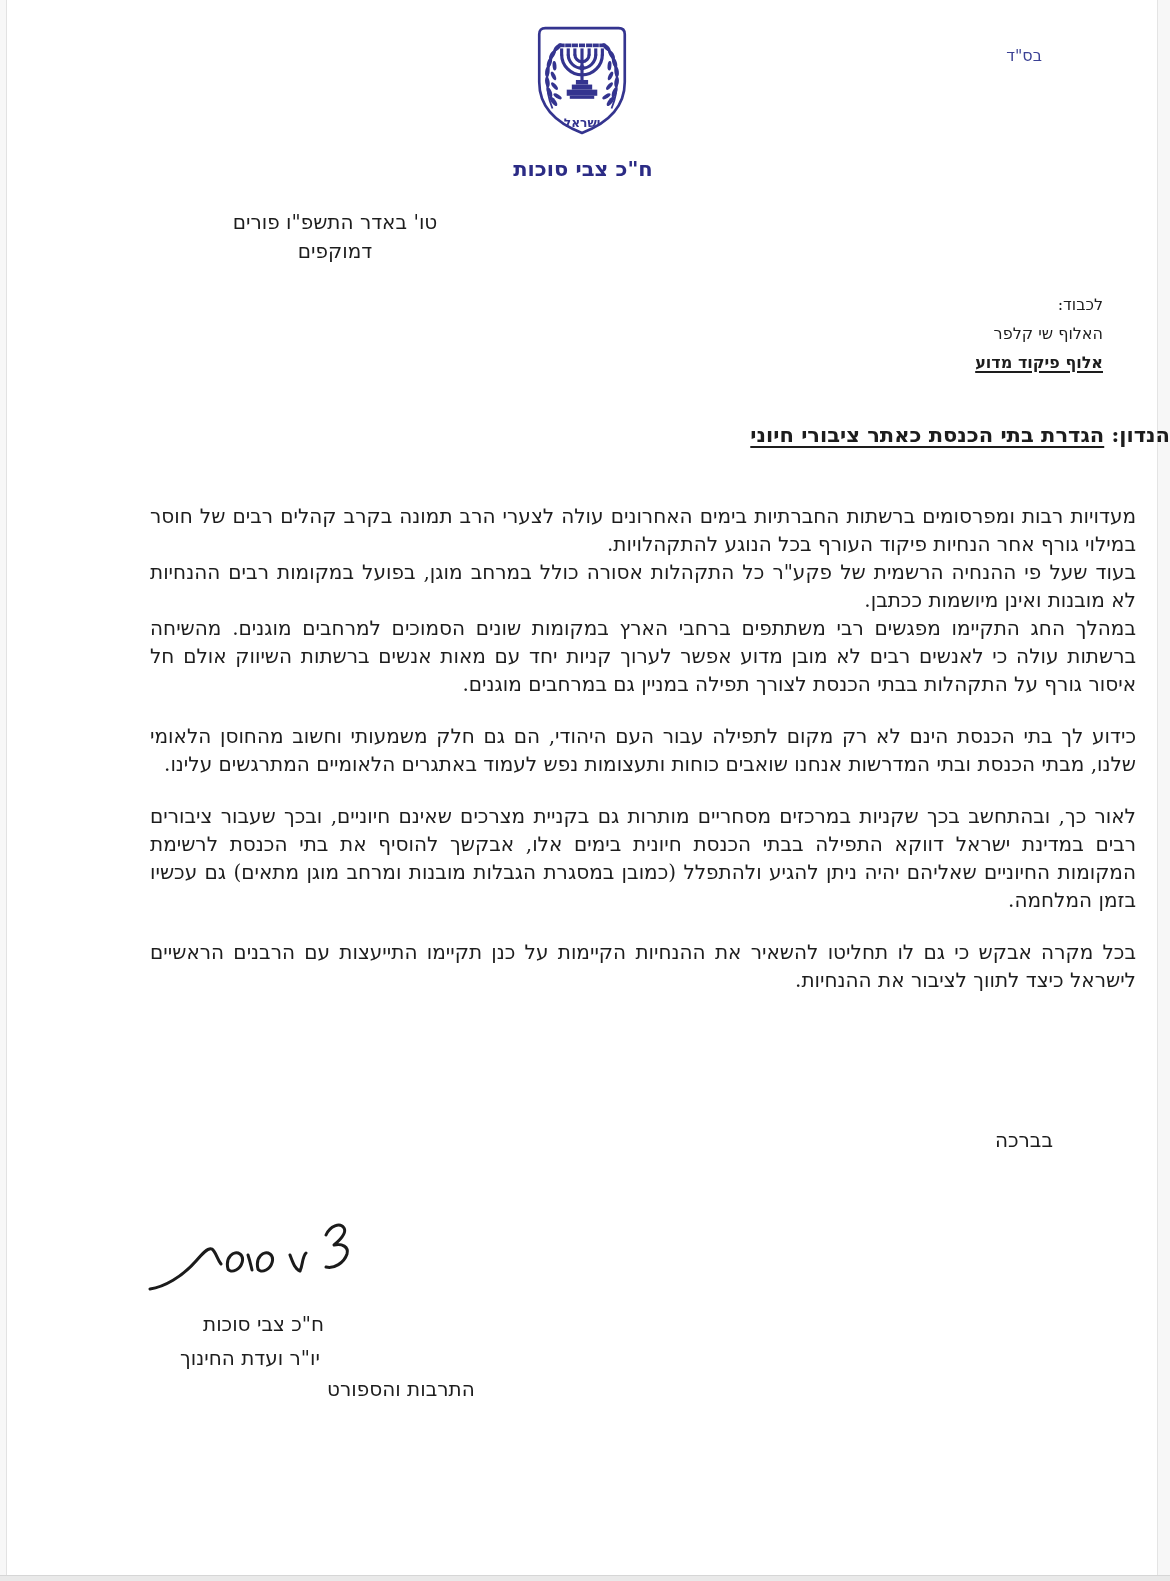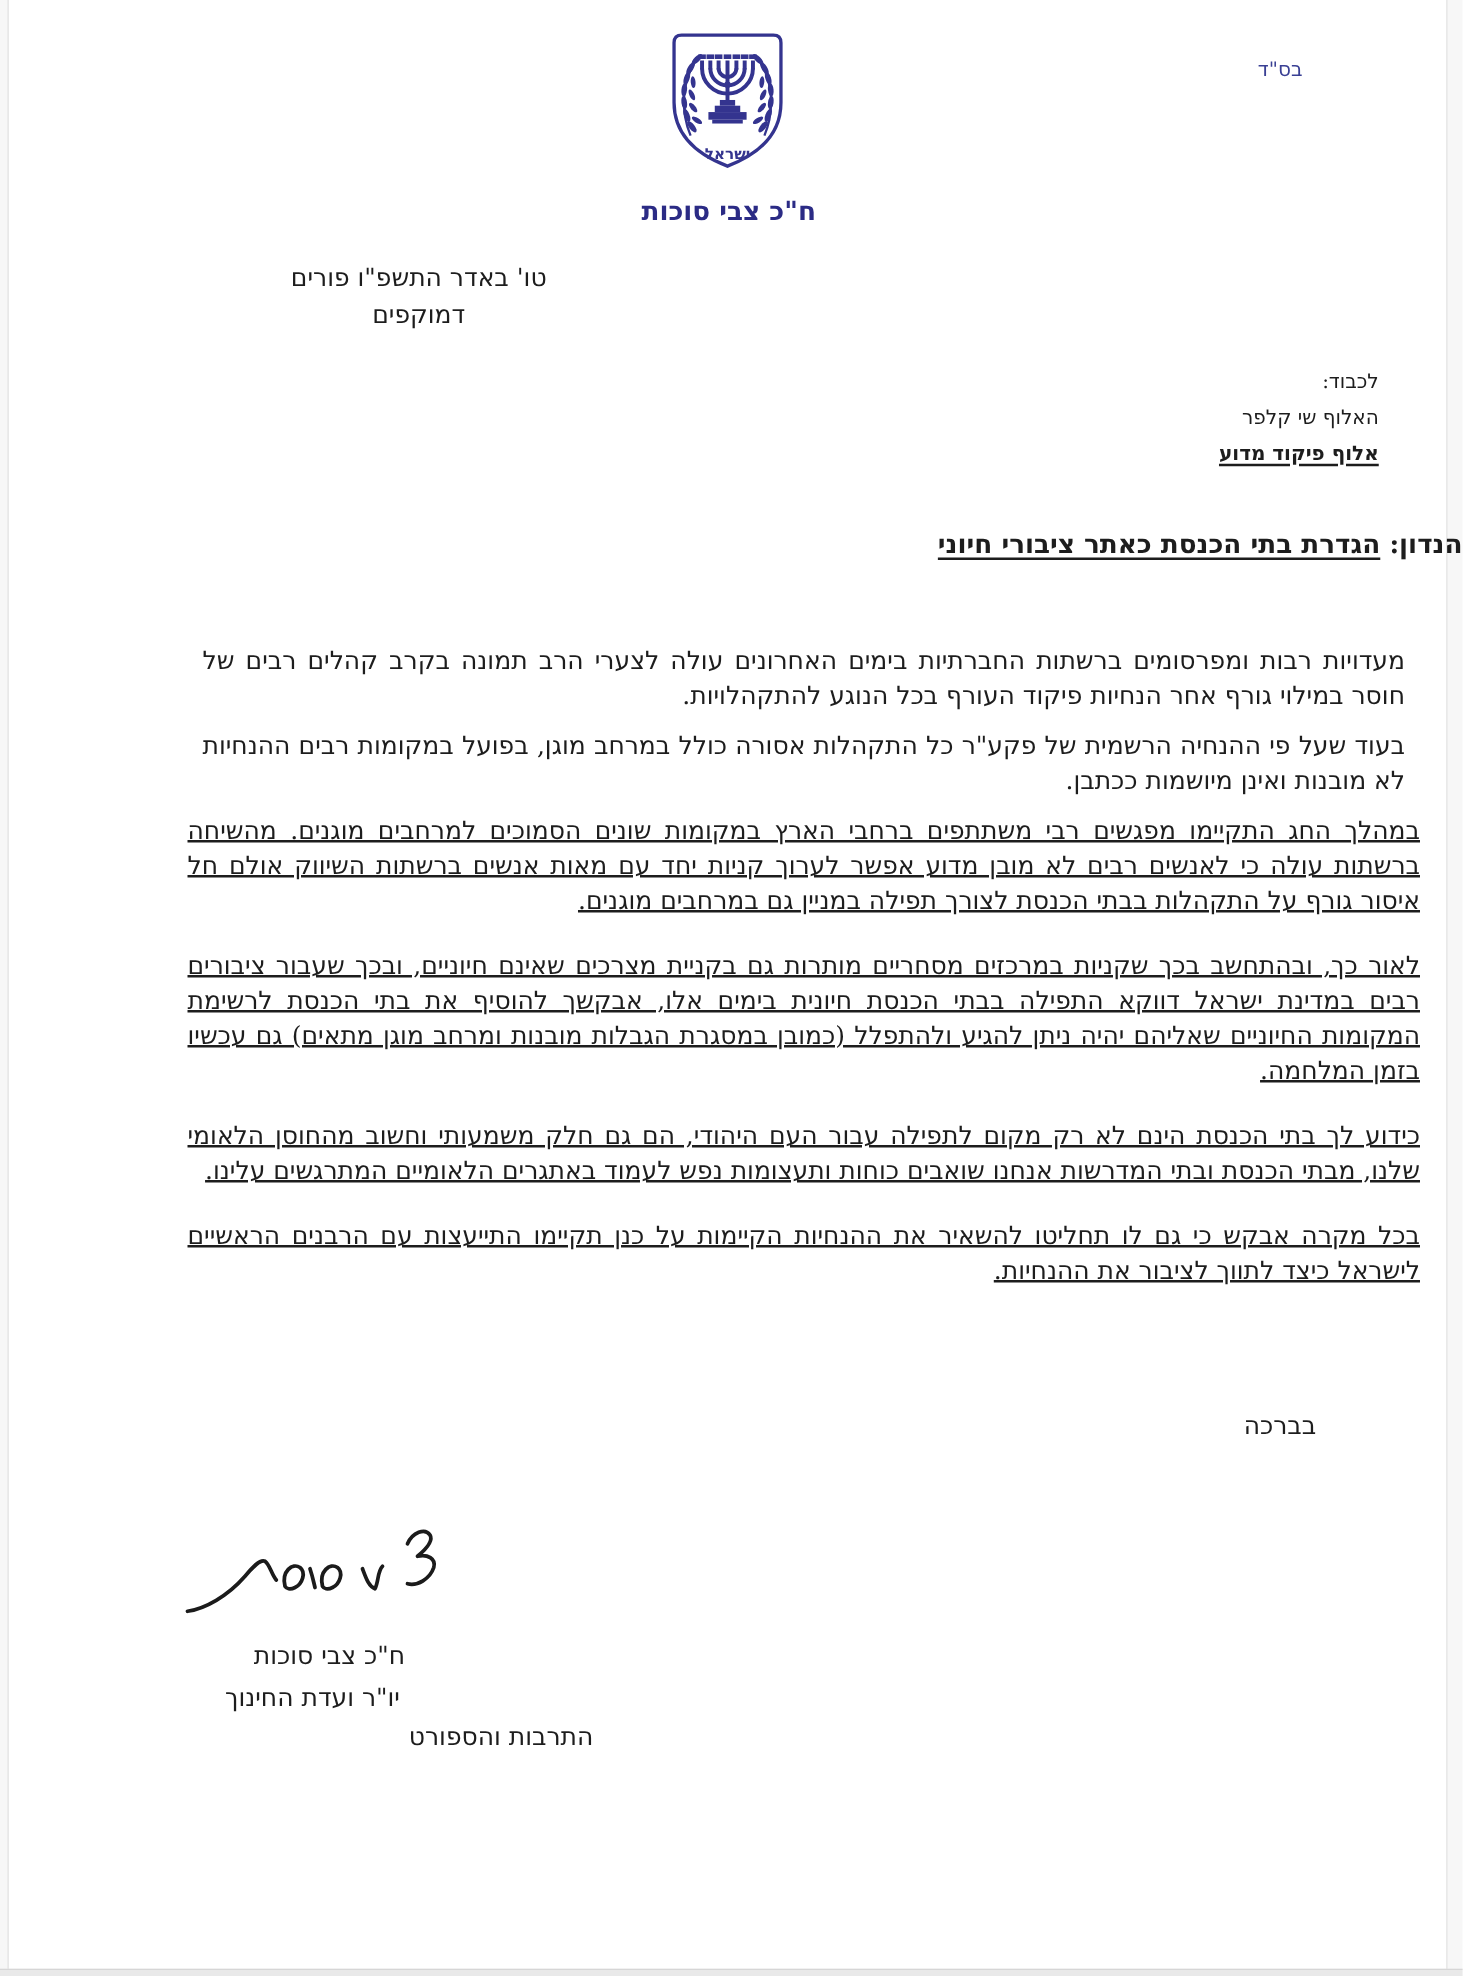--- a/index.html
+++ b/index.html
@@ -42,22 +42,22 @@
   .subject{
     position:absolute;top:422px;left:0;width:1170px;
     text-align:right;font-size:21px;font-weight:bold;white-space:nowrap;
   }
   .subject .subject-title{text-decoration:underline;text-decoration-thickness:2px;text-underline-offset:4px;}
   .body-text{
     position:absolute;top:502px;left:150px;width:986px;
     font-size:20px;line-height:28px;text-align:justify;
   }
   .body-text .greeting{margin:0 0 28px 0;text-align:right;}
-  .body-text p.tight{margin:12px;}
-  .body-text p.para{margin:0 0 24px 0;text-decoration:underline;}
+  .body-text p.tight{margin:0;}
+  .body-text p.para{margin:0 0 24px 0;}
   .closing{
     position:absolute;top:1096px;right:117px;
     font-size:20px;white-space:nowrap;margin-top:32px;
   }
   .signature-svg{position:absolute;left:130px;top:1205px;width:270px;height:100px;}
   .sig-line{position:absolute;font-size:20px;white-space:nowrap;}
   .sig-name{left:203px;top:1312px;}
   .sig-role1{left:180px;top:1346px;}
   .sig-role2{left:327px;top:1377px;}
 
@@ -160,22 +160,22 @@
 <div class="subject">
   <span>הנדון:</span>
   <span> </span>
   <span class="subject-title">הגדרת בתי הכנסת כאתר ציבורי חיוני</span>
 </div>
 
 <div class="body-text">
   <p class="tight">מעדויות רבות ומפרסומים ברשתות החברתיות בימים האחרונים עולה לצערי הרב תמונה בקרב קהלים רבים של חוסר במילוי גורף אחר הנחיות פיקוד העורף בכל הנוגע להתקהלויות.</p>
   <p class="tight">בעוד שעל פי ההנחיה הרשמית של פקע"ר כל התקהלות אסורה כולל במרחב מוגן, בפועל במקומות רבים ההנחיות לא מובנות ואינן מיושמות ככתבן.</p>
   <p class="para">במהלך החג התקיימו מפגשים רבי משתתפים ברחבי הארץ במקומות שונים הסמוכים למרחבים מוגנים. מהשיחה ברשתות עולה כי לאנשים רבים לא מובן מדוע אפשר לערוך קניות יחד עם מאות אנשים ברשתות השיווק אולם חל איסור גורף על התקהלות בבתי הכנסת לצורך תפילה במניין גם במרחבים מוגנים.</p>
+  <p class="para">כידוע לך בתי הכנסת הינם לא רק מקום לתפילה עבור העם היהודי, הם גם חלק משמעותי וחשוב מהחוסן הלאומי שלנו, מבתי הכנסת ובתי המדרשות אנחנו שואבים כוחות ותעצומות נפש לעמוד באתגרים הלאומיים המתרגשים עלינו.</p>
   <p class="para">לאור כך, ובהתחשב בכך שקניות במרכזים מסחריים מותרות גם בקניית מצרכים שאינם חיוניים, ובכך שעבור ציבורים רבים במדינת ישראל דווקא התפילה בבתי הכנסת חיונית בימים אלו, אבקשך להוסיף את בתי הכנסת לרשימת המקומות החיוניים שאליהם יהיה ניתן להגיע ולהתפלל (כמובן במסגרת הגבלות מובנות ומרחב מוגן מתאים) גם עכשיו בזמן המלחמה.</p>
-  <p class="para">כידוע לך בתי הכנסת הינם לא רק מקום לתפילה עבור העם היהודי, הם גם חלק משמעותי וחשוב מהחוסן הלאומי שלנו, מבתי הכנסת ובתי המדרשות אנחנו שואבים כוחות ותעצומות נפש לעמוד באתגרים הלאומיים המתרגשים עלינו.</p>
   <p class="para">בכל מקרה אבקש כי גם לו תחליטו להשאיר את ההנחיות הקיימות על כנן תקיימו התייעצות עם הרבנים הראשיים לישראל כיצד לתווך לציבור את ההנחיות.</p>
 </div>
 
 <div class="closing">בברכה</div>
 
 <svg class="signature-svg" viewBox="0 0 270 100" aria-hidden="true">
   <g fill="none" stroke="#1b1b1b" stroke-width="3" stroke-linecap="round" stroke-linejoin="round">
     <path d="M20,84 C34,82 52,72 66,56 C72,49 78,42 82,44 C86,47 87,54 91,59"></path>
     <path d="M98,64 C95,52 104,45 110,49 C115,53 112,62 106,65 C102,67 99,66 98,64"></path>
     <path d="M118,50 C120,56 121,61 122,65"></path>

